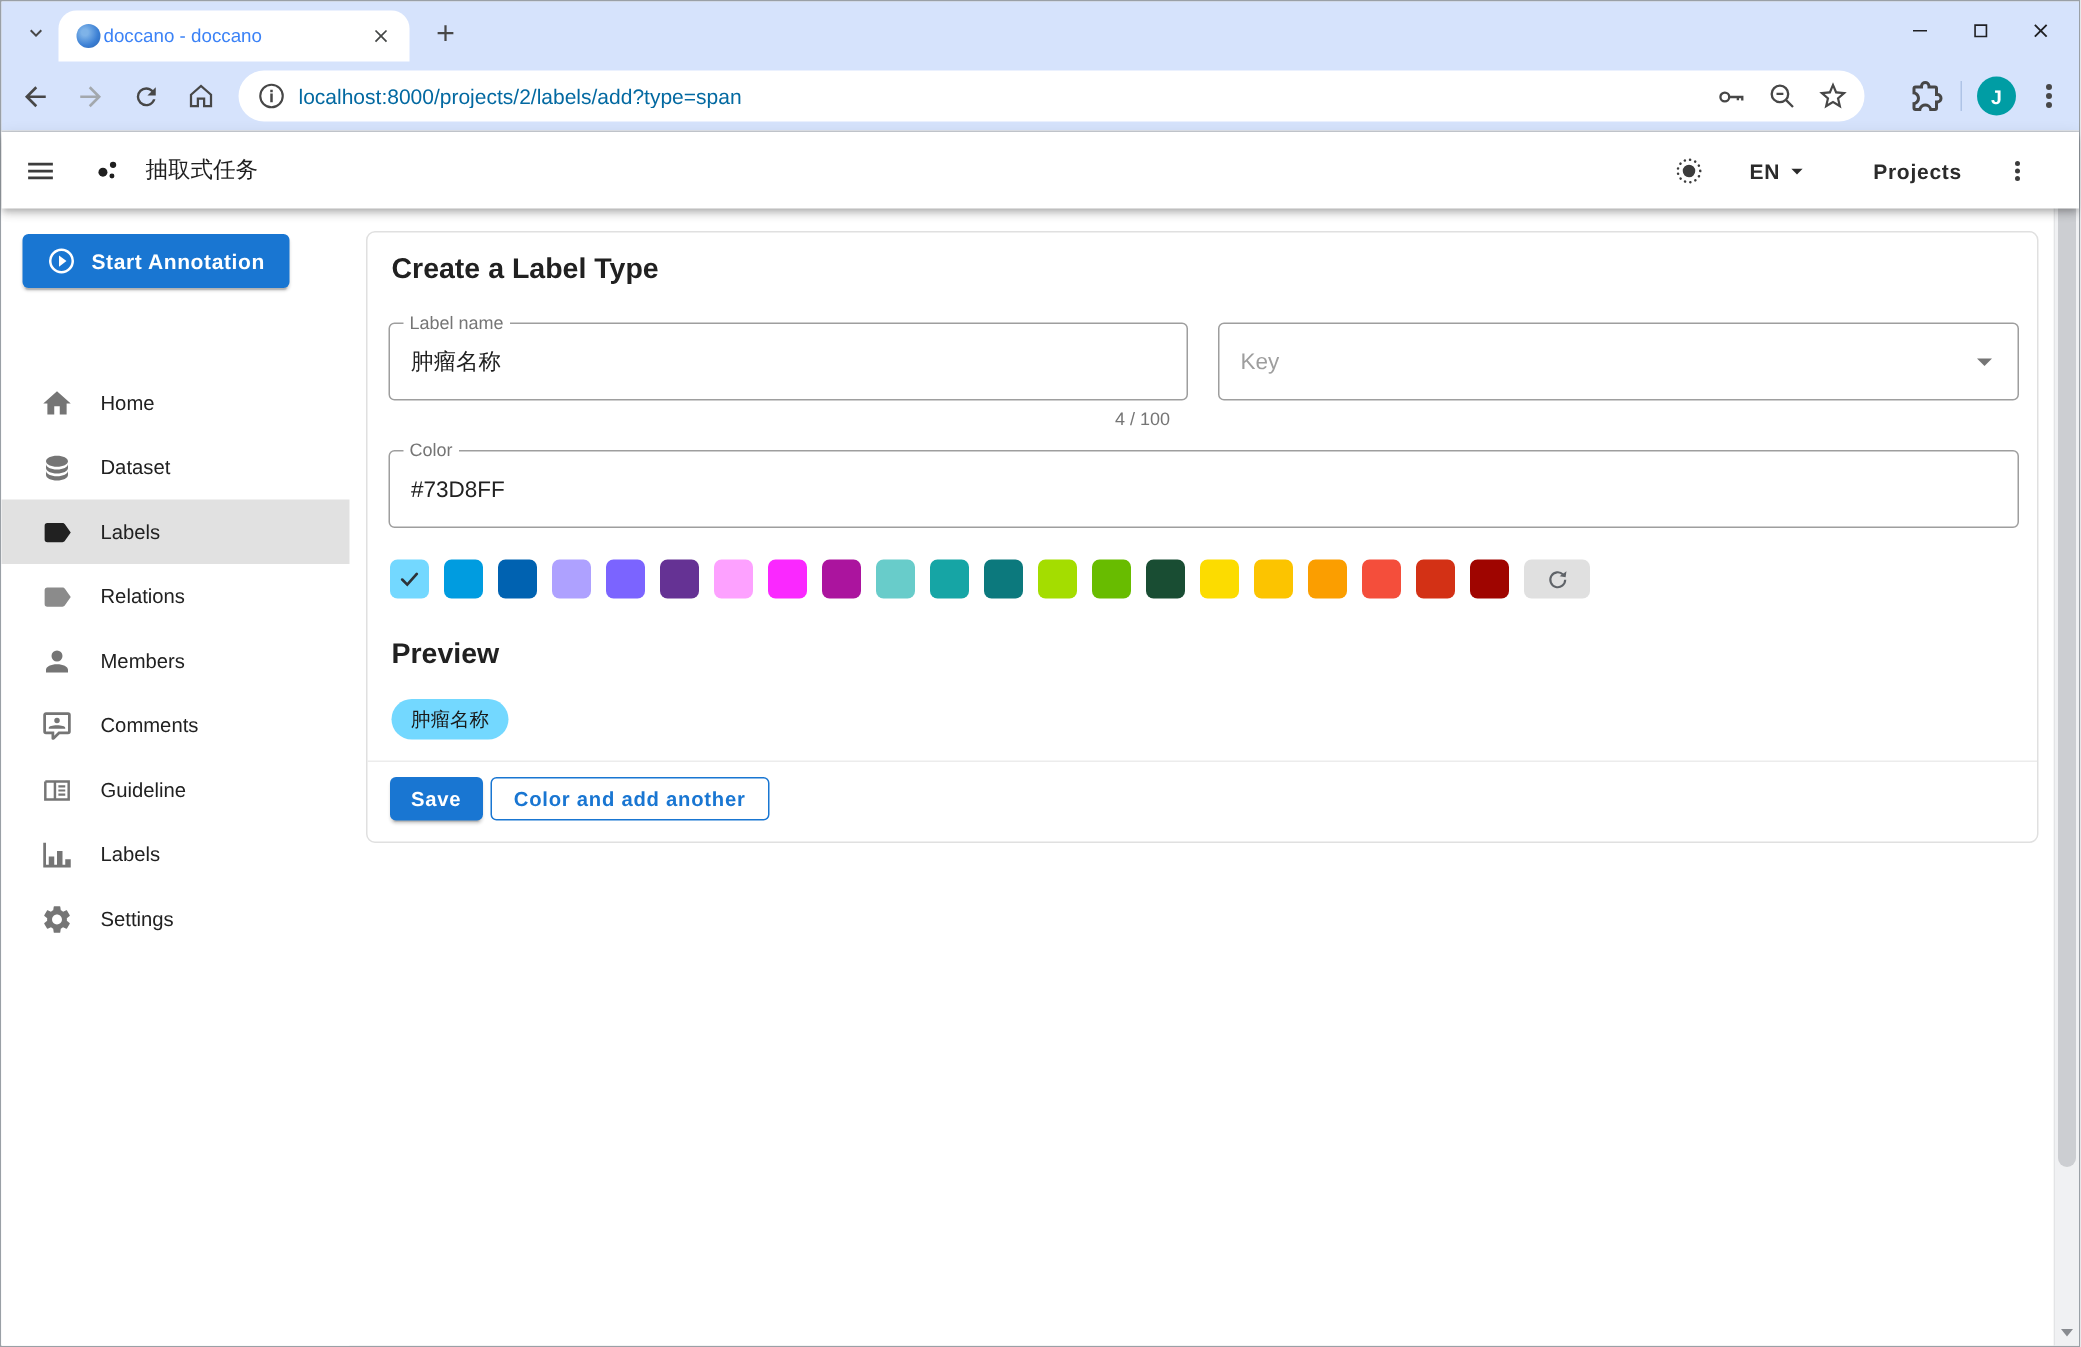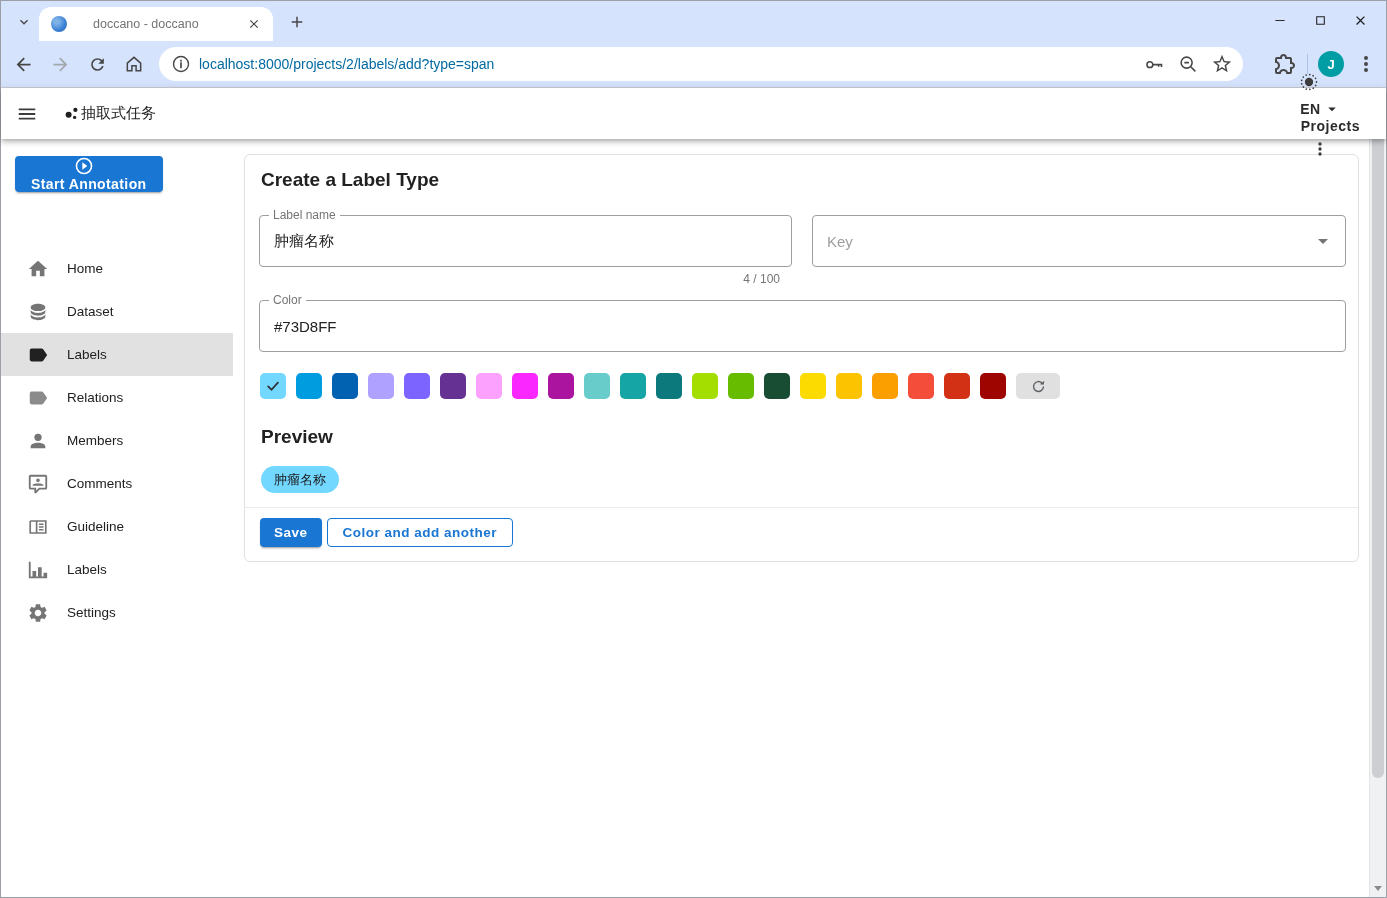--- a/index.html
+++ b/index.html
@@ -5,21 +5,21 @@
   * { margin:0; padding:0; box-sizing:border-box; }
   html,body { width:1387px; height:898px; background:#fff; font-family:"Liberation Sans", sans-serif; overflow:hidden; }
   .window { position:relative; width:1387px; height:898px; background:#fff; border:1px solid #9aa0a6; }
 
   
   .chrome { position:absolute; top:0; left:0; right:0; height:86px; background:#d6e3fc; }
   .tabstrip { position:absolute; top:0; left:0; right:0; height:40px; }
   .tab-search { position:absolute; left:10px; top:8px; width:26px; height:26px; border-radius:8px; display:flex; align-items:center; justify-content:center; color:#474747; }
   .tab { position:absolute; left:38px; top:6px; width:234px; height:34px; background:#fff; border-radius:12px 12px 0 0; display:flex; align-items:center; padding:0 10px 0 12px; }
   .favicon { width:16px; height:16px; border-radius:50%; background:radial-gradient(circle at 35% 35%, #7eb3e8 15%, #3b7fd4 60%, #2a62ad); flex:none; }
-  .tab-title { margin-left:26px; font-size:12.5px; color:#737373; flex:1; white-space:nowrap; overflow:hidden; }
+  .tab-title { margin-left:2px; font-size:12.5px; color:#3b82f6; flex:1; white-space:nowrap; overflow:hidden; }
   .tab-close { width:18px; height:18px; border-radius:50%; display:flex; align-items:center; justify-content:center; color:#444746; flex:none; }
   .newtab-btn { position:absolute; left:284px; top:9px; width:24px; height:24px; display:flex; align-items:center; justify-content:center; color:#474747; }
   .win-controls { position:absolute; right:6px; top:4px; display:flex; }
   .win-btn { width:40px; height:30px; display:flex; align-items:center; justify-content:center; color:#202124; }
   .toolbar { position:absolute; top:40px; left:0; right:0; height:46px; display:flex; align-items:center; }
   .nav-btn { width:30px; height:30px; display:flex; align-items:center; justify-content:center; color:#474747; margin-left:7px; }
   .nav-btn.disabled { color:#a3a8ad; }
   .omnibox { position:absolute; left:158px; top:6px; width:1084px; height:34px; background:#fff; border-radius:17px; display:flex; align-items:center; padding:0 10px 0 12px; }
   .omni-info { width:20px; height:20px; color:#474747; flex:none; }
   .omni-url { margin-left:8px; font-size:14px; color:#0369a1; flex:1; white-space:nowrap; overflow:hidden; }
@@ -29,41 +29,41 @@
   .chrome-sep { width:1px; height:20px; background:#aec3e6; margin:0 10px; }
   .chrome-avatar { width:26px; height:26px; border-radius:50%; background:#009da4; color:#fff; font-size:13px; font-weight:bold; display:flex; align-items:center; justify-content:center; }
   .chrome-menu { width:24px; height:24px; color:#474747; margin-left:10px; }
 
   
   .page { position:absolute; top:86px; left:0; right:0; bottom:0; background:#fff; border-top:1px solid #c9cdd3; }
   .appbar { position:absolute; top:0; left:0; right:0; height:51px; background:#fff; display:flex; align-items:center; box-shadow:0 2px 4px -1px rgba(0,0,0,.2), 0 4px 5px 0 rgba(0,0,0,.12), 0 1px 10px 0 rgba(0,0,0,.10); z-index:5; }
   .hamburger { width:36px; height:36px; margin-left:8px; display:flex; align-items:center; justify-content:center; color:#3c3c3c; }
   .proj-chip { display:flex; align-items:center; margin-left:18px; }
   .proj-icon { width:18px; height:18px; color:#1f1f1f; }
-  .proj-title { margin-left:0; font-size:15px; color:#1f1f1f; }
-  .appbar-right { position:absolute; right:26px; display:flex; align-items:center;flex-direction:column; }
+  .proj-title { margin-left:16px; font-size:15px; color:#1f1f1f; }
+  .appbar-right { position:absolute; right:26px; display:flex; align-items:center; }
   .theme-btn { width:36px; height:36px; display:flex; align-items:center; justify-content:center; color:#3c3c3c; }
   .lang-btn { display:flex; align-items:center; margin-left:22px; font-size:14px; font-weight:bold; color:#2b2b2b; letter-spacing:.5px; }
   .lang-caret { width:18px; height:18px; color:#2b2b2b; margin-left:2px; }
   .projects-btn { margin-left:42px; font-size:14px; font-weight:bold; color:#2b2b2b; letter-spacing:.5px; }
   .appbar-menu { width:30px; height:30px; margin-left:22px; display:flex; align-items:center; justify-content:center; color:#3c3c3c; }
 
   .scrollbar { position:absolute; top:0; right:0; bottom:0; width:17px; background:#f0f1f3; border-left:1px solid #e3e4e6; }
   .sb-arrow { position:absolute; left:0; width:16px; height:16px; display:flex; align-items:center; justify-content:center; }
   .sb-arrow.up { top:1px; }
   .sb-arrow.down { bottom:1px; }
   .sb-tri-up { width:0; height:0; border-left:4px solid transparent; border-right:4px solid transparent; border-bottom:5px solid #888b90; }
   .sb-tri-down { width:0; height:0; border-left:4px solid transparent; border-right:4px solid transparent; border-top:5px solid #888b90; }
   .sb-thumb { position:absolute; left:2px; width:12px; top:18px; height:672px; border-radius:6px; background:#ccced2; }
 
   .body-area { position:absolute; top:51px; left:0; right:17px; bottom:0; background:#fff; }
 
   
   .sidebar { position:absolute; top:0; left:0; width:232px; bottom:0; background:#fff; }
-  .start-btn { position:absolute; left:14px; top:17px; height:36px; padding:0 16px; border-radius:4px; background:#1976d2; color:#fff; font-size:14px; font-weight:bold; letter-spacing:.4px; display:flex; align-items:center; box-shadow:0 3px 1px -2px rgba(0,0,0,.2), 0 2px 2px 0 rgba(0,0,0,.14);flex-direction:column; }
+  .start-btn { position:absolute; left:14px; top:17px; height:36px; padding:0 16px; border-radius:4px; background:#1976d2; color:#fff; font-size:14px; font-weight:bold; letter-spacing:.4px; display:flex; align-items:center; box-shadow:0 3px 1px -2px rgba(0,0,0,.2), 0 2px 2px 0 rgba(0,0,0,.14); }
   .start-btn svg { width:20px; height:20px; margin-right:10px; }
   .nav-list { position:absolute; top:108px; left:0; right:0; }
   .nav-item { height:43px; display:flex; align-items:center; padding-left:26px; cursor:pointer; }
   .nav-item.selected { background:#e1e1e1; }
   .nav-ico { width:22px; height:22px; color:#757575; flex:none; }
   .nav-item.selected .nav-ico { color:#212121; }
   .nav-label { margin-left:18px; font-size:13.5px; color:#212121; }
 
   
   .card { position:absolute; left:243px; top:15px; width:1115px; height:408px; background:#fff; border:1px solid #e0e0e0; border-radius:6px; }

